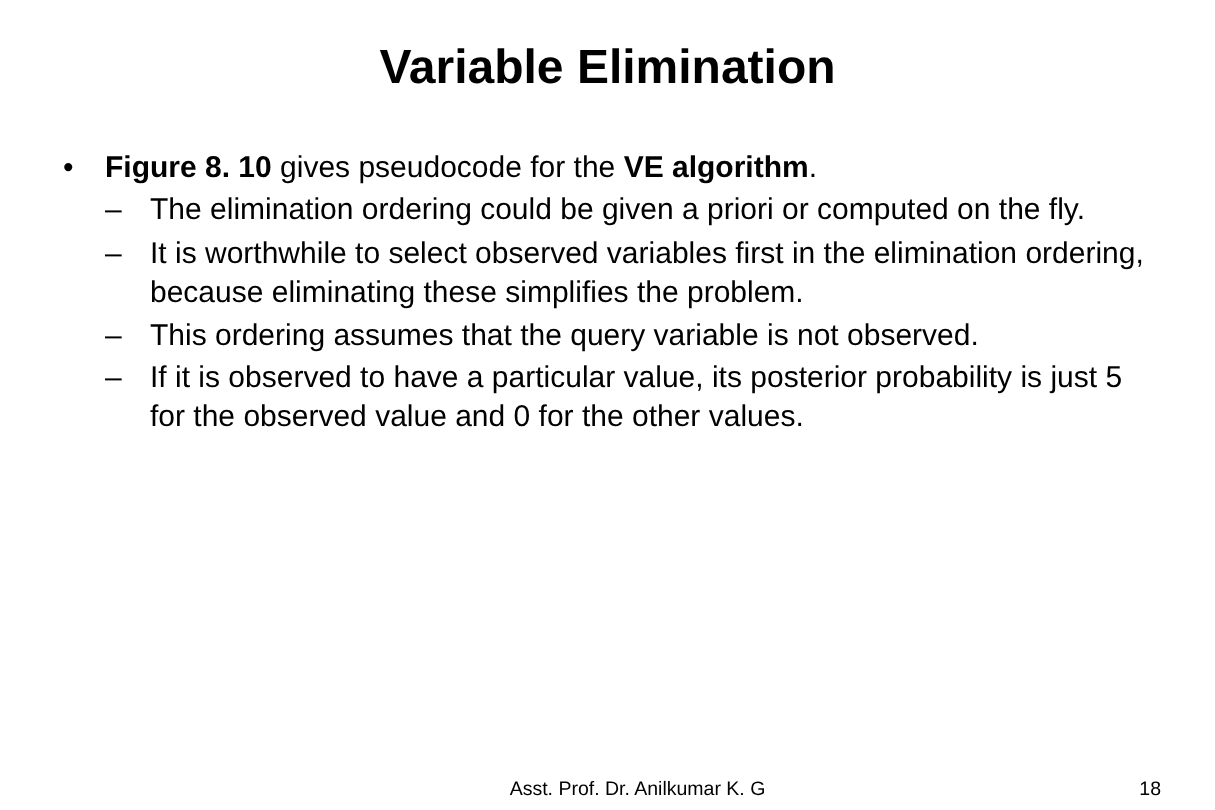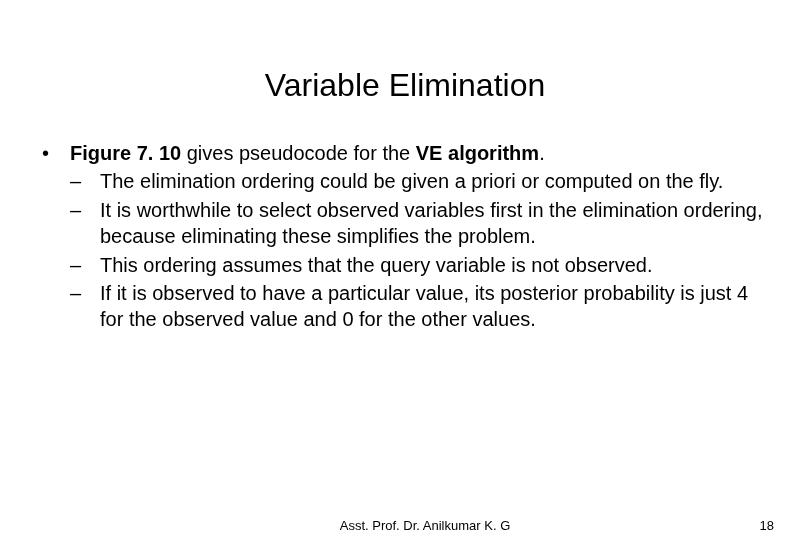--- a/index.html
+++ b/index.html
@@ -14,23 +14,22 @@
   }
   .slide {
     width: 100%;
     height: 100%;
     position: relative;
     padding: 26px 36px 0 36px;
   }
   .title {
     text-align: center;
     font-size: 32px;
-    font-weight: 400;
+    font-weight: 700;
     margin-bottom: 36px;
-    margin-top: 41px;
   }
   .content {
     font-size: 20px;
     line-height: 1.32;
   }
   .bullet-row {
     display: flex;
   }
   .bullet-marker {
     width: 34px;
@@ -79,42 +78,42 @@
 
 <div class="slide">
 
   <h1 class="title">Variable Elimination</h1>
 
   <div class="content">
 
     <div class="bullet-row">
       <div class="bullet-marker">•</div>
       <div class="bullet-text">
-        <span class="bold">Figure 7. 10</span><span> gives pseudocode for the </span><span class="bold">VE algorithm</span><span>.</span>
+        <span class="bold">Figure 8. 10</span><span> gives pseudocode for the </span><span class="bold">VE algorithm</span><span>.</span>
       </div>
     </div>
 
     <div class="sub-bullet-row">
       <div class="sub-marker">–</div>
       <div class="sub-text">The elimination ordering could be given a priori or computed on the fly.</div>
     </div>
 
     <div class="sub-bullet-row">
       <div class="sub-marker">–</div>
       <div class="sub-text">It is worthwhile to select observed variables first in the elimination ordering, because eliminating these simplifies the problem.</div>
     </div>
 
     <div class="sub-bullet-row">
       <div class="sub-marker">–</div>
       <div class="sub-text">This ordering assumes that the query variable is not observed.</div>
     </div>
 
     <div class="sub-bullet-row">
       <div class="sub-marker">–</div>
-      <div class="sub-text">If it is observed to have a particular value, its posterior probability is just 4 for the observed value and 0 for the other values.</div>
+      <div class="sub-text">If it is observed to have a particular value, its posterior probability is just 5 for the observed value and 0 for the other values.</div>
     </div>
 
   </div>
 
   <div class="footer">
     <div class="footer-center">Asst. Prof. Dr. Anilkumar K. G</div>
     <div class="footer-right">18</div>
   </div>
 
 </div>

